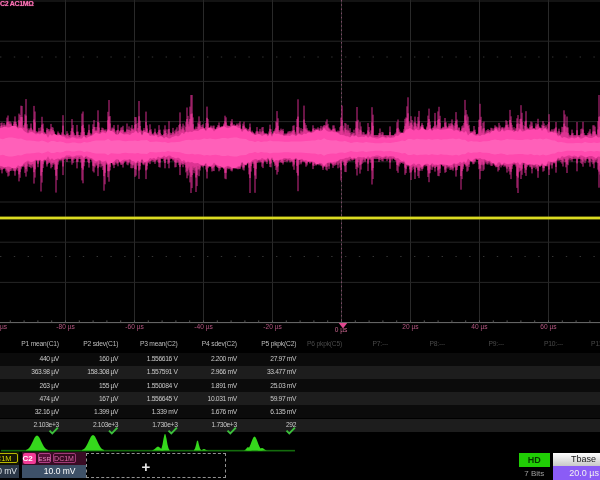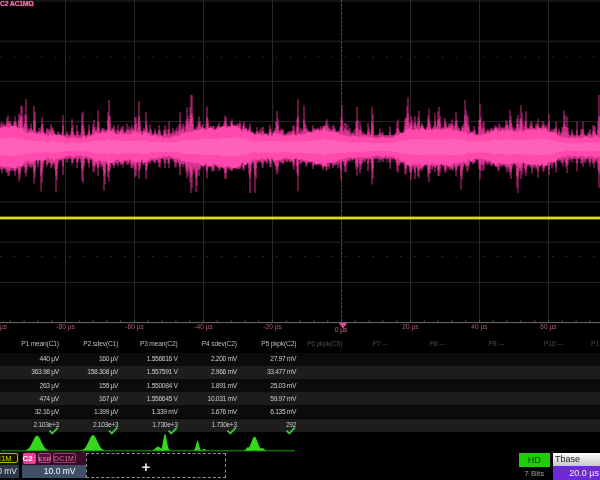--- a/index.html
+++ b/index.html
@@ -131,18 +131,18 @@
 <div style="position:absolute;left:21.5px;top:452px;width:64px;height:28px;overflow:hidden">
  <div style="position:absolute;left:0;top:0;width:64px;height:13px;background:#390c24"></div>
  <div style="position:absolute;left:1px;top:0.5px;width:13px;height:11px;background:#f23b97;border-radius:2px;color:#fff;font-size:8px;font-weight:bold;line-height:11px">C2</div>
  <div style="position:absolute;left:16px;top:1px;width:13px;height:10px;background:#571039;border:1px solid #b04087;border-radius:2px;color:#e387bd;font-size:6px;text-align:center;line-height:10px">ESR</div>
  <div style="position:absolute;left:31px;top:1px;width:23px;height:10px;border:1px solid #a03a77;border-radius:2px;color:#e06cab;font-size:7px;text-align:center;line-height:10px">DC1M</div>
  <div style="position:absolute;left:0;top:13px;width:64px;height:13px;background:#3e5168;color:#fff;font-size:8.5px;text-align:right;line-height:13px;padding-right:10px;box-sizing:border-box">10.0 mV</div>
 </div>
 <div style="position:absolute;left:85.5px;top:452.5px;width:140px;height:25px;border:1px dashed #929292;">
  <div style="position:absolute;left:55px;top:4px;color:#e8e8e8;font-size:15px;font-weight:bold">+</div>
 </div>
-<div style="position:absolute;left:518.5px;top:452.5px;width:31.5px;height:14px;background:#20ce05;color:#063800;font-size:9px;font-weight:normal;text-align:center;line-height:14px">HD</div>
+<div style="position:absolute;left:518.5px;top:452.5px;width:31.5px;height:14px;background:#20ce05;color:#063800;font-size:9px;font-weight:bold;text-align:center;line-height:14px">HD</div>
 <div style="position:absolute;left:518.5px;top:468.5px;width:31.5px;height:11px;color:#9f9f9f;font-size:8px;text-align:center">7 Bits</div>
-<div style="position:absolute;left:553px;top:452.5px;width:47px;height:13.5px;background:linear-gradient(#ffffff,#c8c8c8);color:#1a1a1a;font-size:9px;line-height:13.5px;padding-left:2px">Tbase</div>
-<div style="position:absolute;left:553px;top:466px;width:47px;height:14px;background:#6d28d9;color:#f2f2f2;font-size:9px;line-height:14px;text-align:right;padding-right:1px">20.0 µs</div>
+<div style="position:absolute;left:553px;top:452.5px;width:47px;height:13.5px;background:linear-gradient(#ffffff,#c8c8c8);color:#1a1a1a;font-size:9px;line-height:13.5px;padding-left:18px">Tbase</div>
+<div style="position:absolute;left:553px;top:466px;width:47px;height:14px;background:#8b5cf6;color:#f2f2f2;font-size:9px;line-height:14px;text-align:right;padding-right:1px">20.0 µs</div>
 
 <div style="position:absolute;left:0;top:0px;font-size:7px;font-weight:bold;color:#f573b3;letter-spacing:-0.3px;filter:blur(0.45px);text-shadow:0 0 1px #c0417e">C2 AC1MΩ</div>
 </div>
 </body></html>

